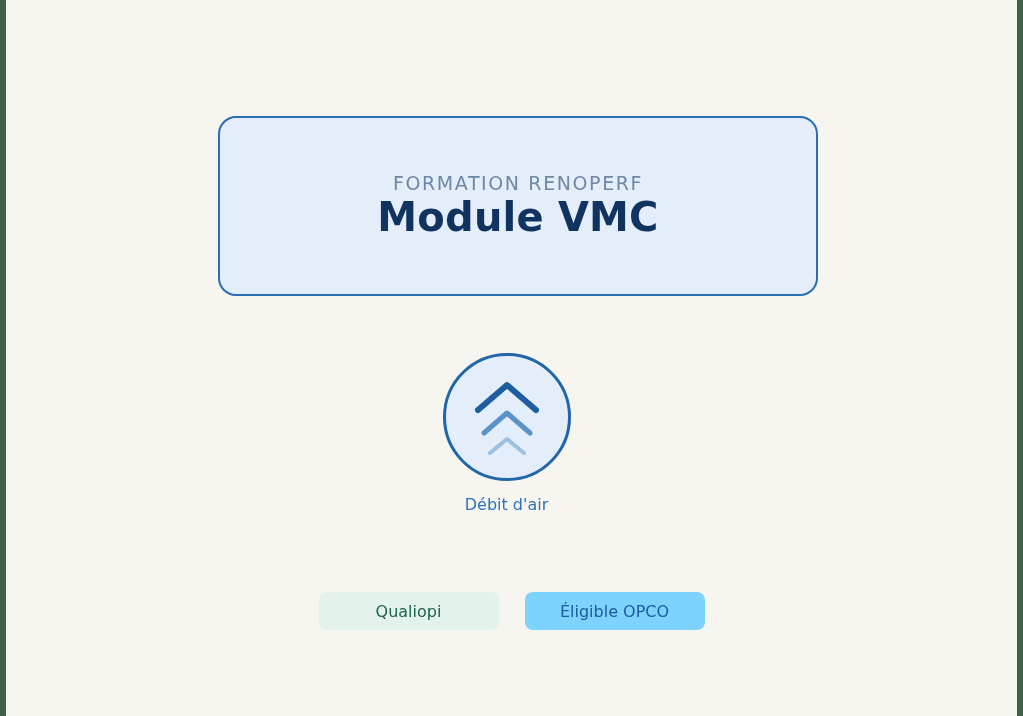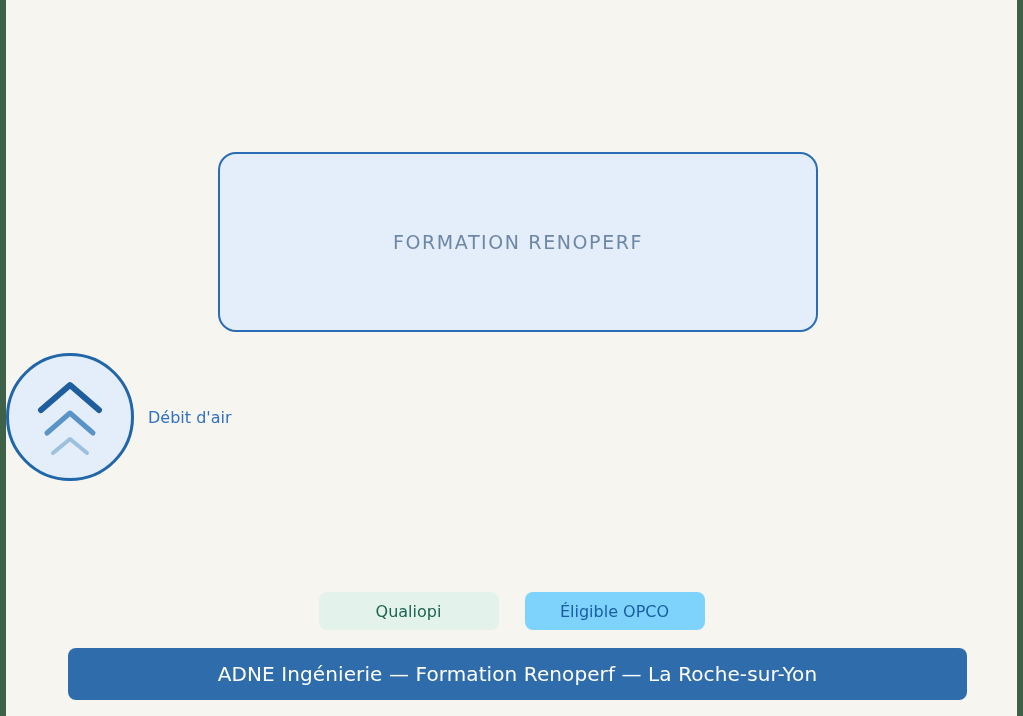--- a/index.html
+++ b/index.html
@@ -46,21 +46,20 @@
     width: 600px;
     height: 180px;
     background: #e4eefa;
     border: 2px solid #2a6db4;
     border-radius: 18px;
     display: flex;
     flex-direction: column;
     align-items: center;
     justify-content: center;
     gap: 0;
-    margin-top: 36px;
   }
 
   .eyebrow {
     font-size: 19px;
     letter-spacing: 1.6px;
     color: #6f87a6;
     font-weight: 400;
     text-transform: uppercase;
   }
 
@@ -71,20 +70,21 @@
     letter-spacing: 0.2px;
   }
 
   
   .icon-block {
     position: absolute;
     left: 0;
     right: 10px;
     top: 353px;
     display: flex;
+    flex-direction: column;
     align-items: center;
     gap: 14px;
   }
 
   .icon-circle {
     width: 128px;
     height: 128px;
     border-radius: 50%;
     background: #e4eefa;
     border: 3px solid #2166a8;
@@ -164,20 +164,21 @@
 </head>
 <body>
 
 <div class="edge-rail left"></div>
 <div class="edge-rail right"></div>
 
 <div class="slide">
 
   <div class="title-card">
     <div class="eyebrow">FORMATION RENOPERF</div>
+    <div class="module-title">Module VMC</div>
   </div>
 
   <div class="icon-block">
     <div class="icon-circle">
       <span>
         <svg width="86" height="86" viewBox="0 0 86 86" aria-hidden="true">
           <polyline points="14,36 43,11 72,36" fill="none" stroke="#1f5e9e" stroke-width="6" stroke-linecap="round" stroke-linejoin="round"></polyline>
           <polyline points="20,59 43,39 66,59" fill="none" stroke="#5a93c8" stroke-width="5" stroke-linecap="round" stroke-linejoin="round"></polyline>
           <polyline points="26,79 43,65 60,79" fill="none" stroke="#9dc0de" stroke-width="4" stroke-linecap="round" stroke-linejoin="round"></polyline>
         </svg>
@@ -185,15 +186,14 @@
     </div>
     <div class="icon-caption">Débit d'air</div>
   </div>
 
 
   <div class="badge-row">
     <div class="badge qualiopi">Qualiopi</div>
     <div class="badge opco">Éligible OPCO</div>
   </div>
 
-  <div class="footer-bar">ADNE Ingénierie — Formation Renoperf — La Roche-sur-Yon</div>
 
 </div>
 
 </body></html>

